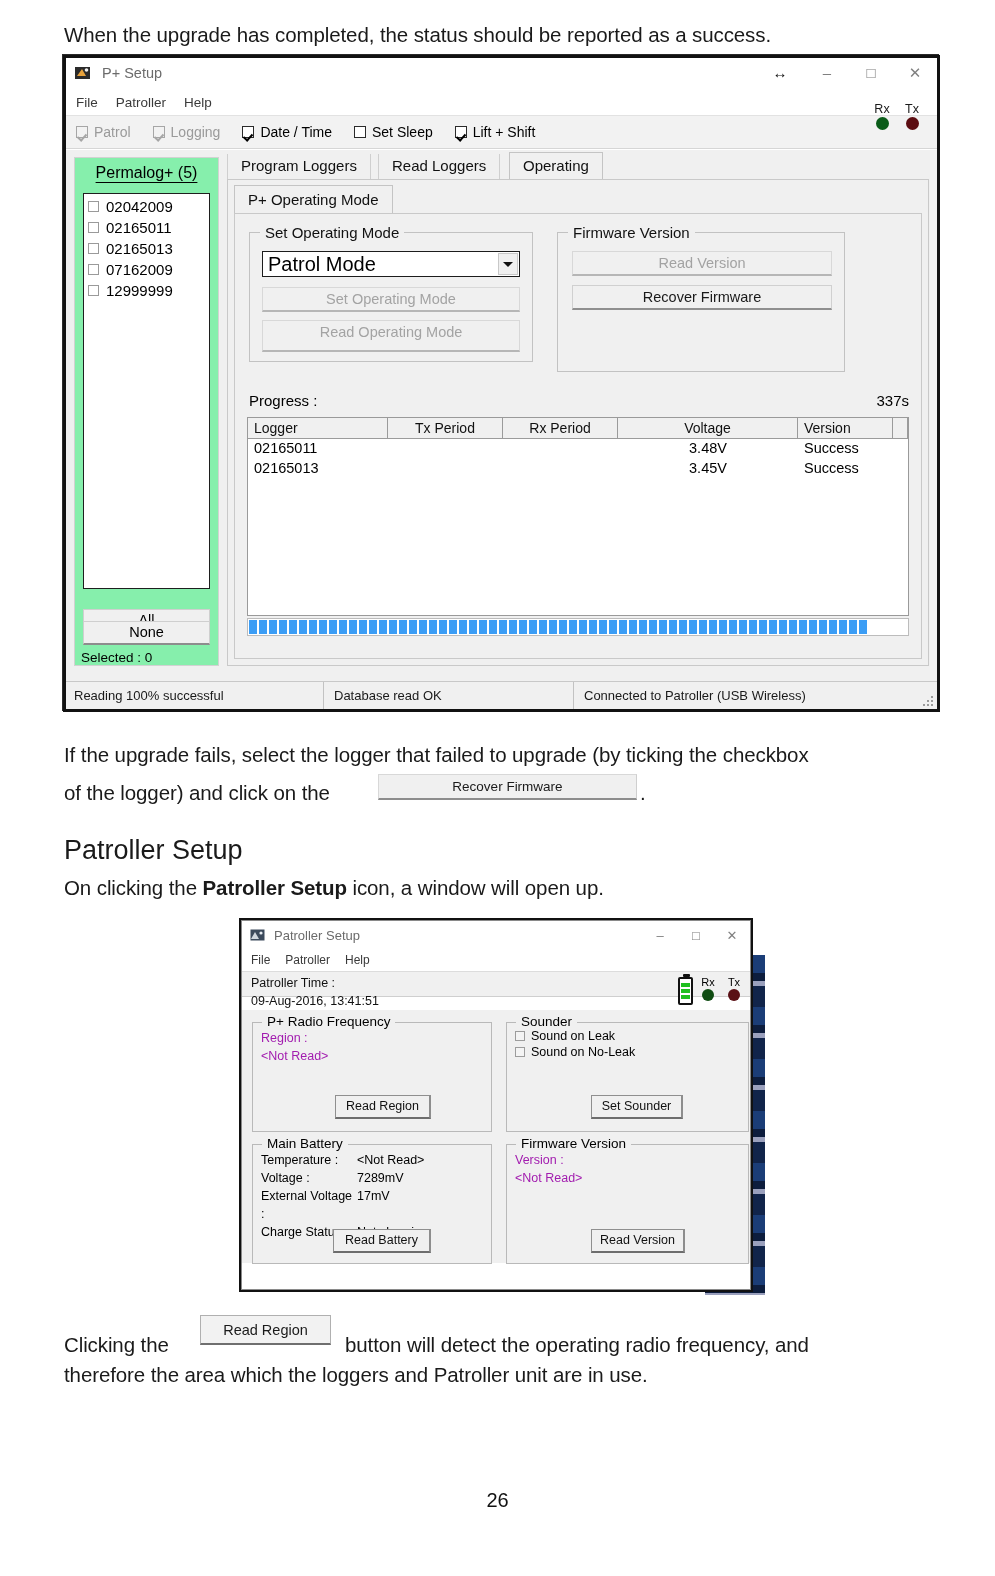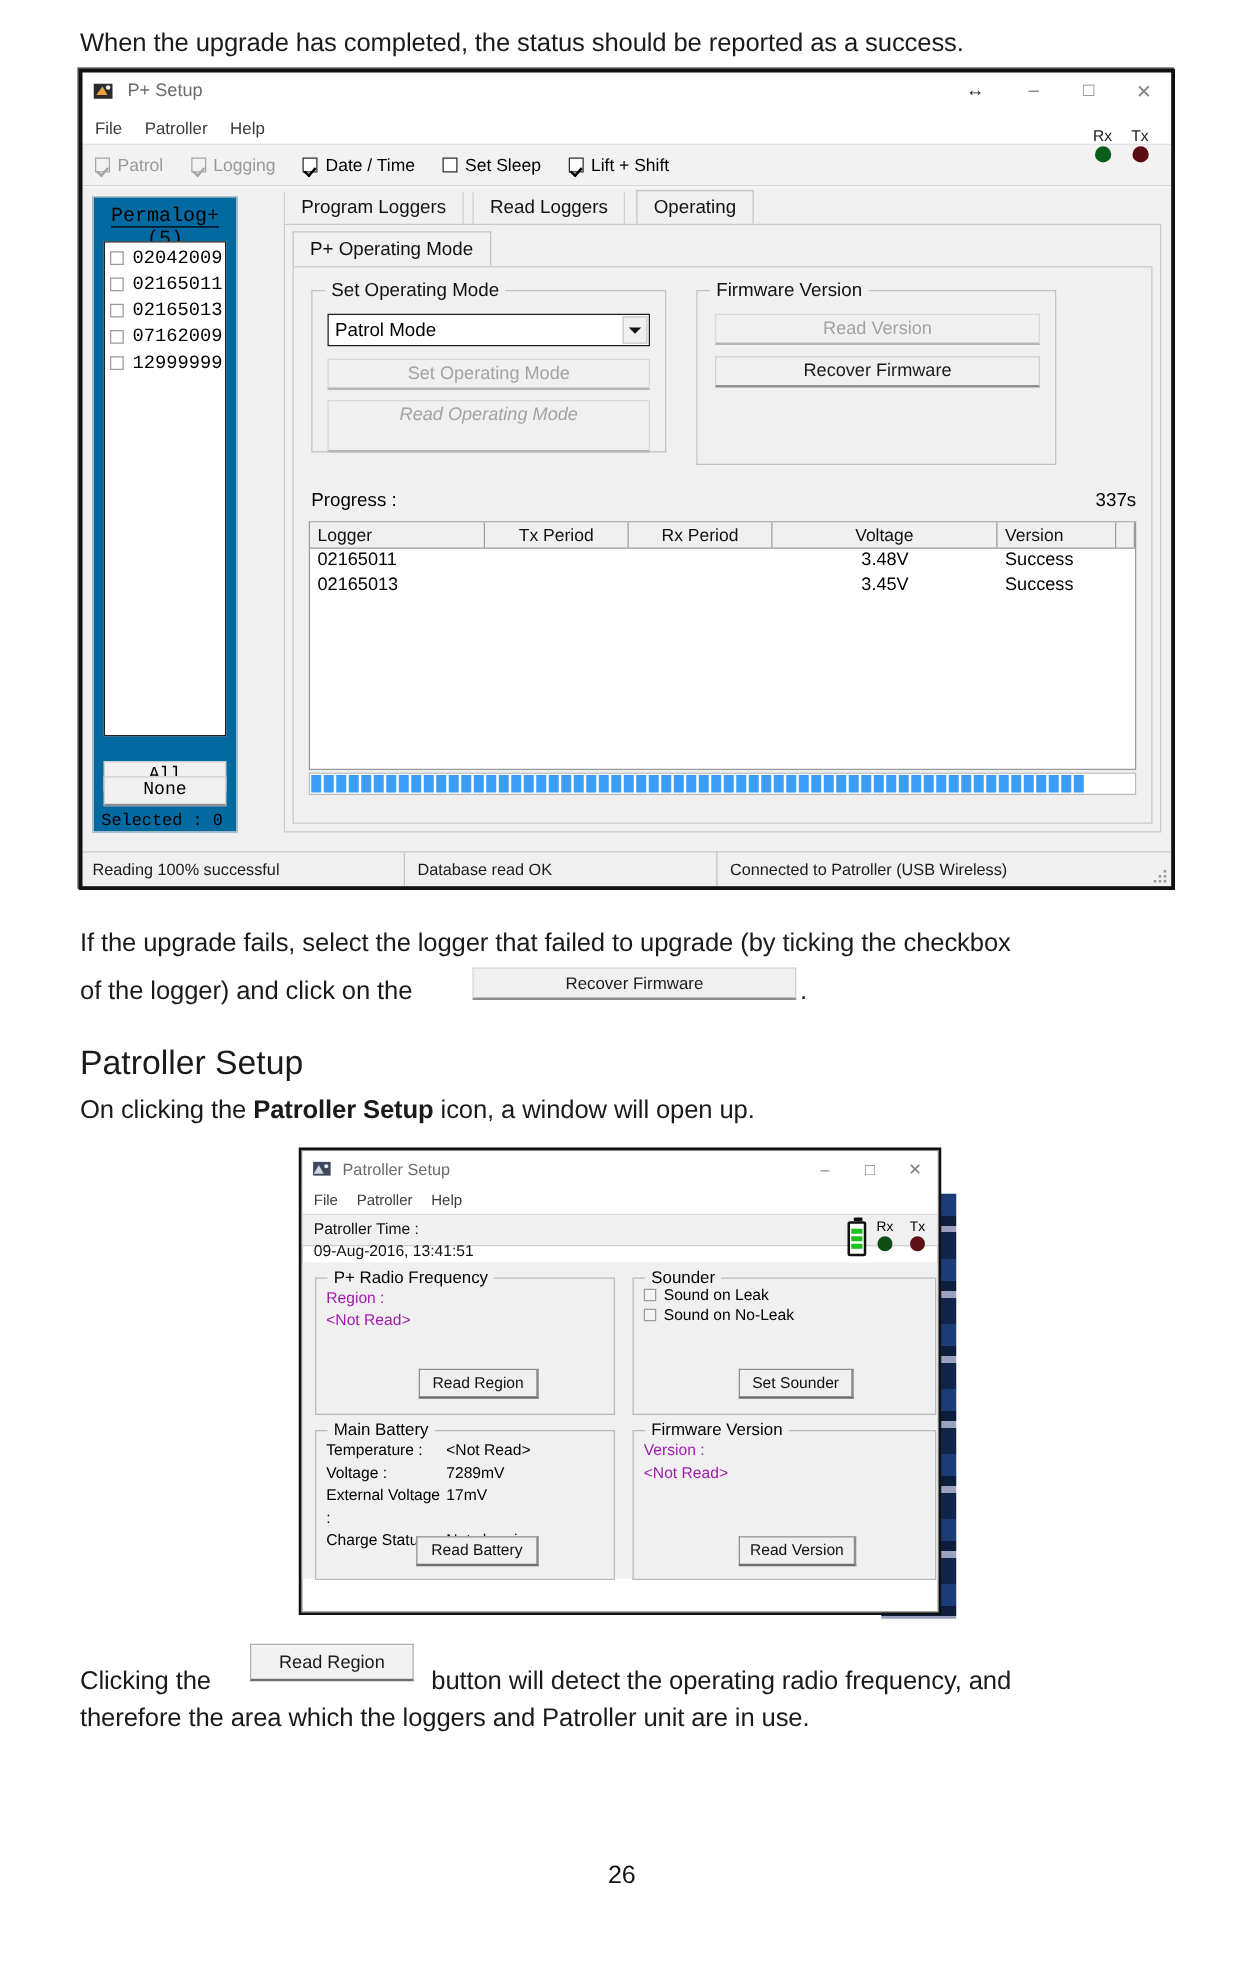--- a/index.html
+++ b/index.html
@@ -113,22 +113,22 @@
   .rxtx .unit { text-align:center; width:22px; }
   .rxtx .lbl { font-size:12.5px; color:#1a1a1a; line-height:13px; }
   .led { width:13px; height:13px; border-radius:50%; margin:1px auto 0; }
   .led.rx { background:#0a5c19; }
   .led.tx { background:#5c0d12; }
 
   .win-body { position:absolute; left:0; top:94px; right:0; bottom:0; background:#f0f0f0; }
 
   
   #logger-panel {
-    position:absolute; left:10px; top:7px; width:116px; bottom:43px;
-    background:#0369a1; border:1px solid #d2d2d2;font-family:Liberation Mono, monospace;
+    position:absolute; left:10px; top:7px; width:145px; bottom:43px;
+    background:#86efac; border:1px solid #d2d2d2;
   }
   #logger-heading {
     text-align:center; font-size:16px; padding-top:6px; color:#000;
     text-decoration: underline; text-underline-offset: 4px;
   }
   #logger-list {
     position:absolute; left:8px; right:8px; top:35px; bottom:76px;
     background:#fff; border:1px solid #1e1e1e;
     overflow:hidden; padding-top:2px;
   }
@@ -178,21 +178,21 @@
     background:#f0f0f0; border:1px solid #d0d0d0;
     border-bottom:2px solid #8f8f8f;
     text-align:center; font-size:14.5px; color:#1a1a1a;
   }
   .winbtn.disabled { color:#a3a3a3; border-color:#d8d8d8; border-bottom-color:#b6b6b6; }
 
   .combo {
     position:absolute; background:#fff; border:1px solid #1c1c1c;
     display:flex; align-items:center;
   }
-  .combo .val { padding-left:5px; font-size:15px; }
+  .combo .val { padding-left:5px; font-size:20px; }
   .combo .arrowbox {
     position:absolute; right:1px; top:1px; bottom:1px; width:20px;
     background:#f0f0f0; border:1px solid #c8c8c8;
     display:flex; align-items:center; justify-content:center;
   }
   .caret-down {
     width:0;height:0;border-left:5px solid transparent;border-right:5px solid transparent;
     border-top:5px solid #111;
   }
 
@@ -437,21 +437,21 @@
 
           <div class="groupbox" id="gb-setmode">
             <div class="gb-title">Set Operating Mode</div>
             <div class="combo" style="left:12px; top:18px; width:258px; height:26px;">
               <span class="val">Patrol Mode</span>
               <span class="arrowbox">
                   <i class="caret-down"></i>
                 </span>
             </div>
             <div class="winbtn disabled" style="position:absolute; left:12px; top:54px; width:258px; height:25px; line-height:22px;">Set Operating Mode</div>
-            <div class="winbtn disabled" style="position:absolute; left:12px; top:87px; width:258px; height:42px; line-height:22px;font-style:italic;">Read Operating Mode</div>
+            <div class="winbtn disabled" style="position:absolute; left:12px; top:87px; width:258px; height:32px; line-height:22px;">Read Operating Mode</div>
           </div>
 
           <div class="groupbox" id="gb-firmware">
             <div class="gb-title">Firmware Version</div>
             <div class="winbtn disabled" style="position:absolute; left:14px; top:18px; width:260px; height:25px; line-height:22px;">Read Version</div>
             <div class="winbtn" style="position:absolute; left:14px; top:52px; width:260px; height:25px; line-height:22px;">Recover Firmware</div>
           </div>
 
           <div id="progress-label">Progress :</div>
           <div id="progress-time">337s</div>

